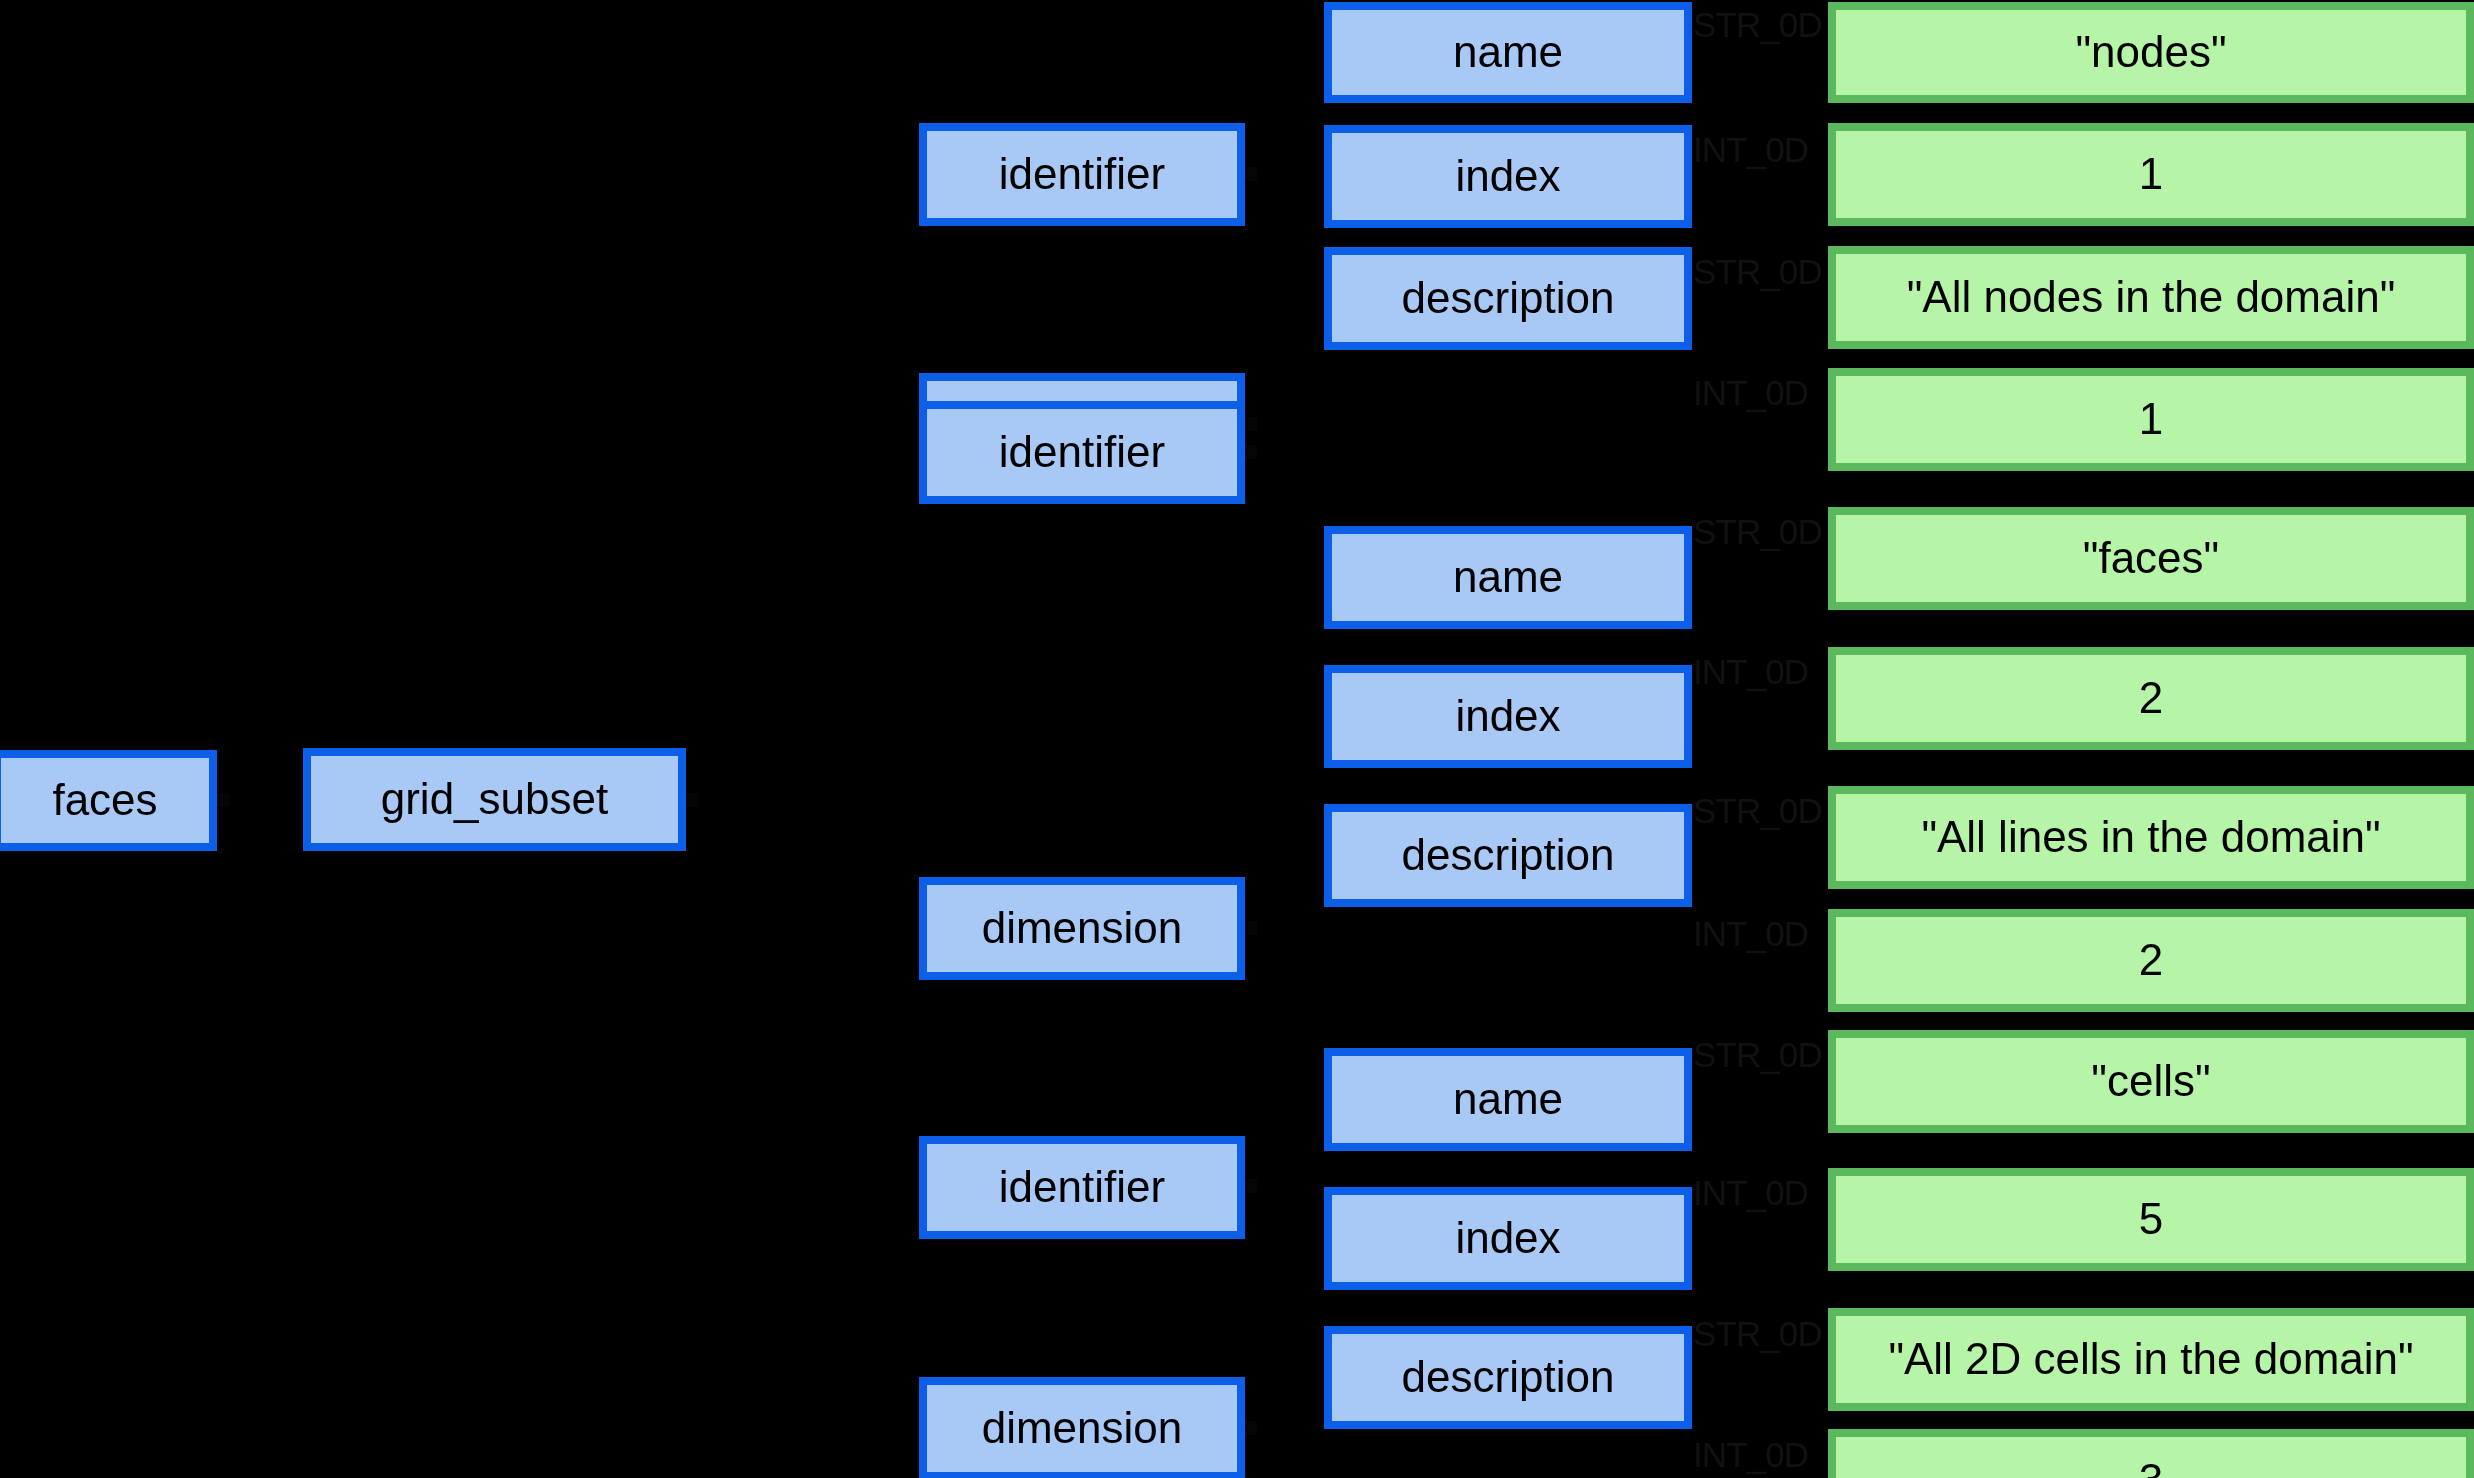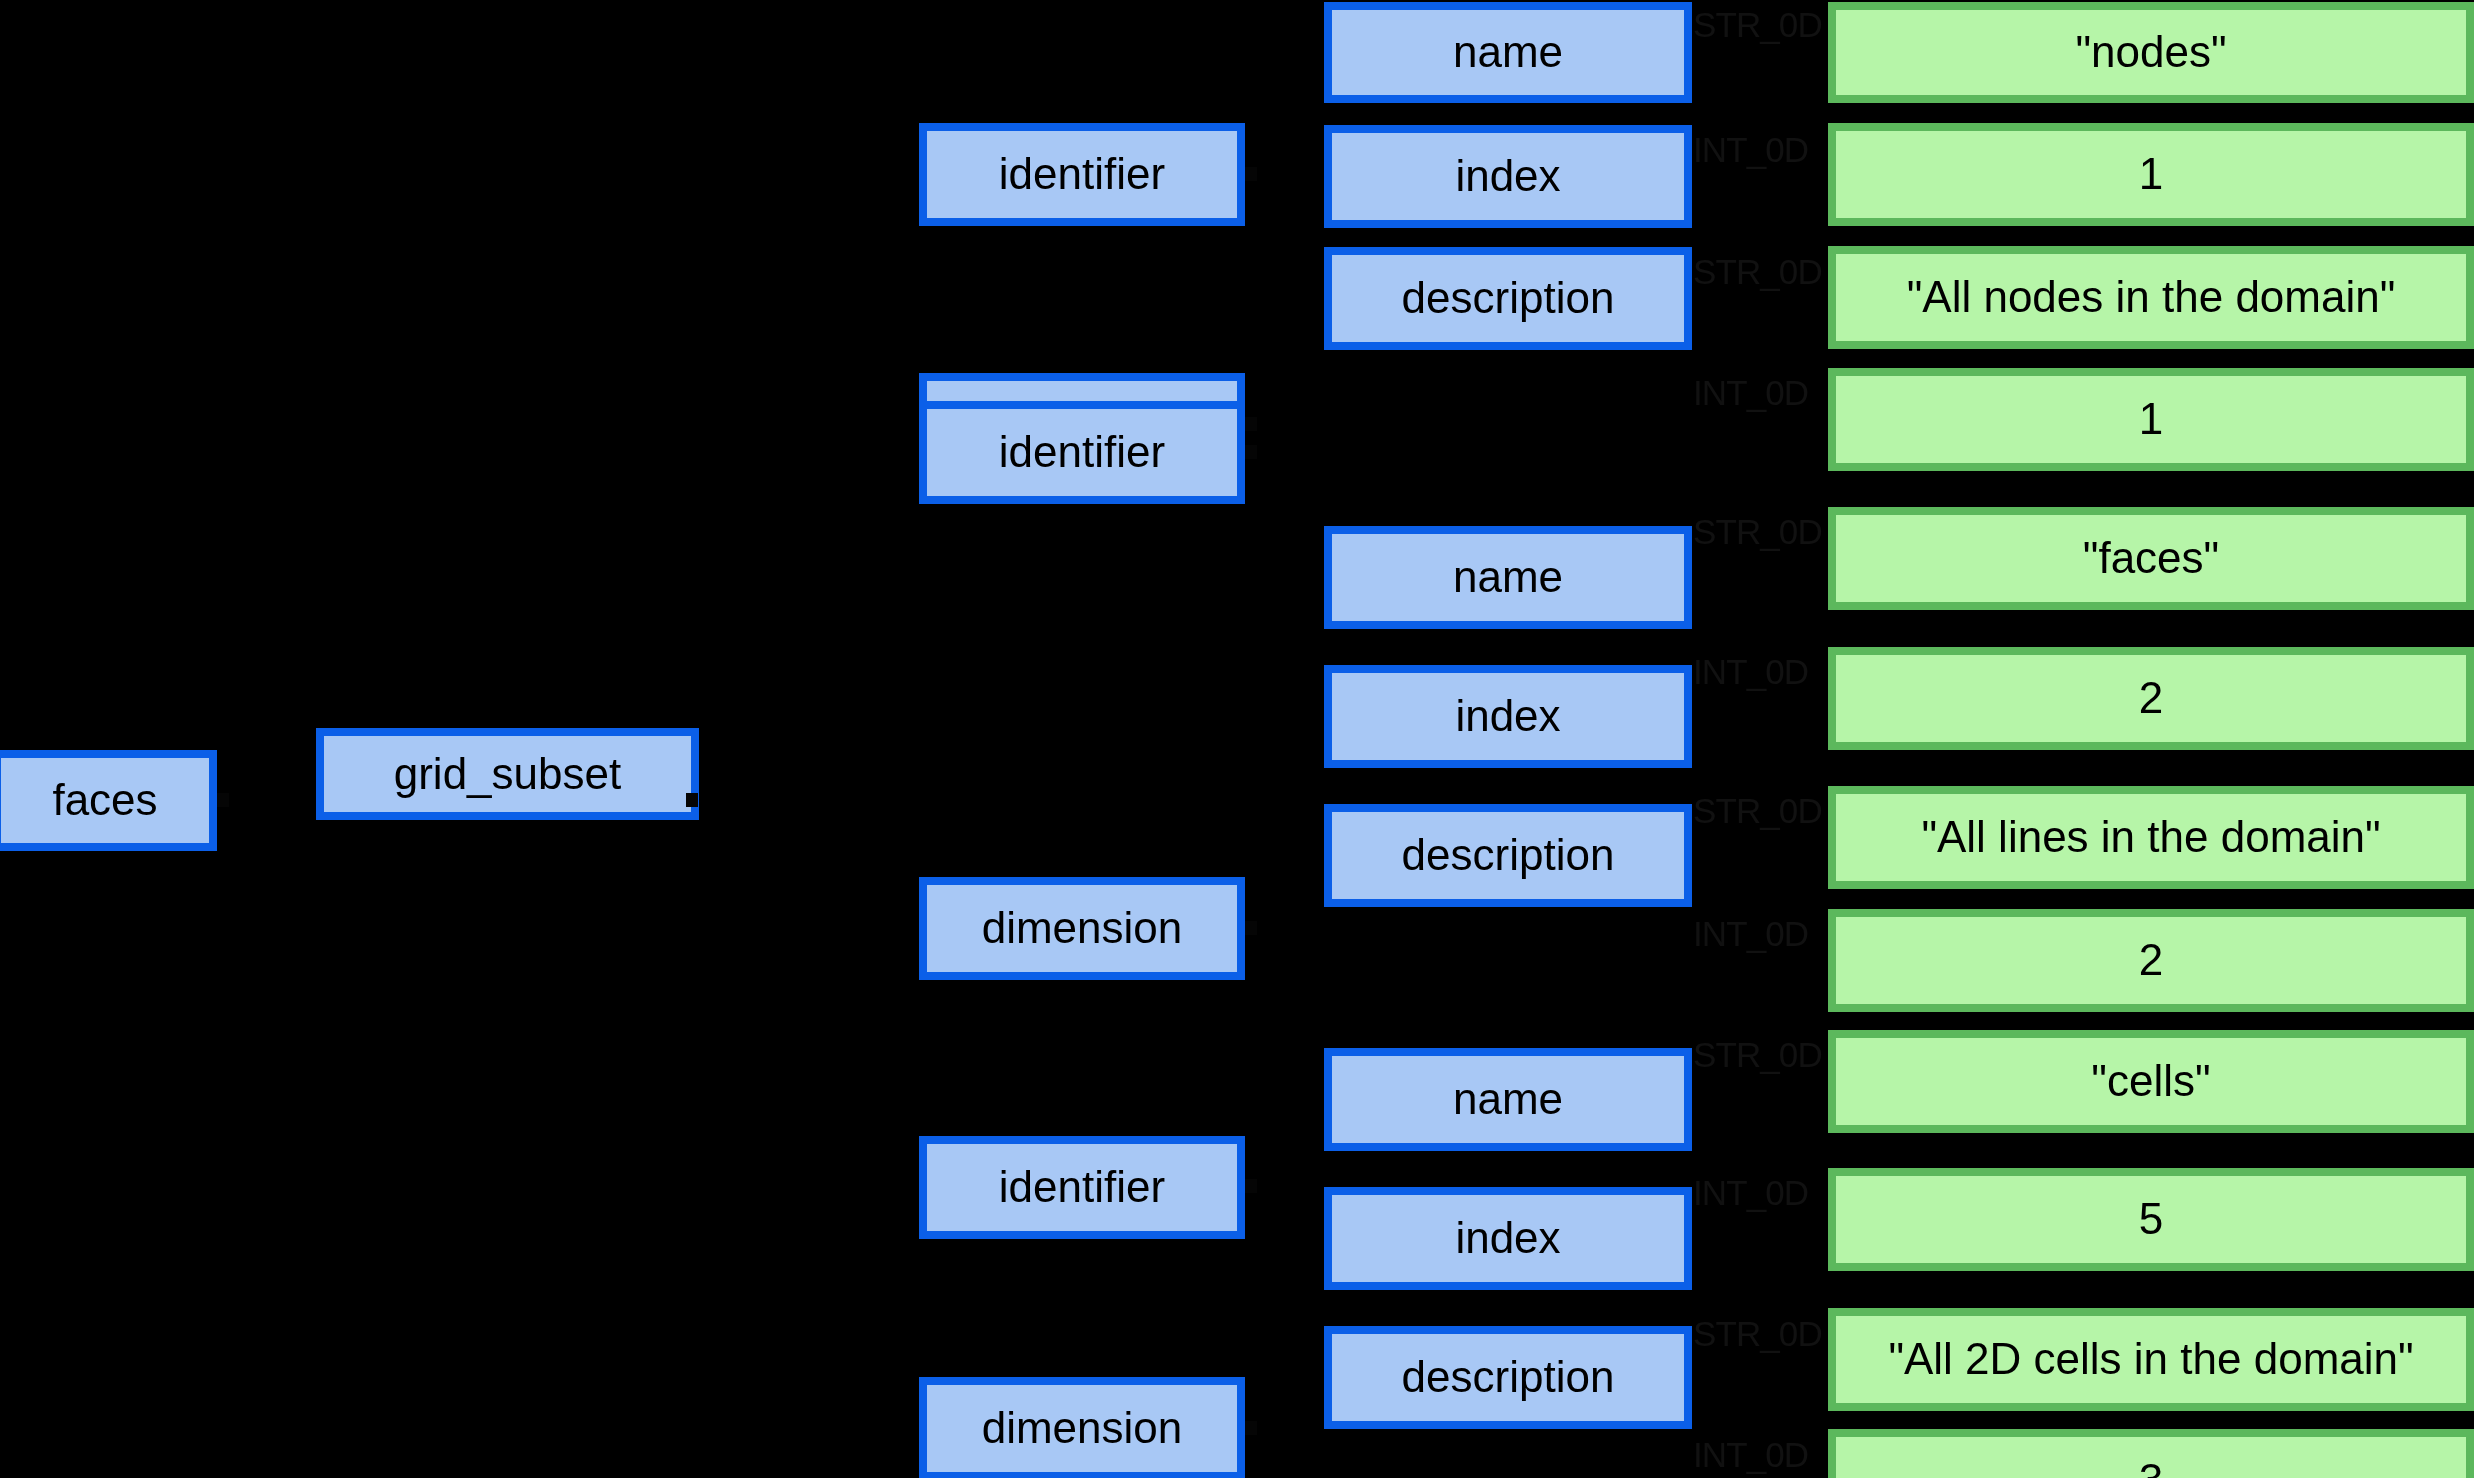--- a/index.html
+++ b/index.html
@@ -63,21 +63,21 @@
 </style>
 </head>
 <body>
 
 <div id="canvas">
 
   <div class="node blue" style="left:-7px; top:750px; width:224px; height:101px;">
     <span>faces</span>
   </div>
 
-  <div class="node blue" style="left:303px; top:728px; width:383px; height:92px;margin-left:13px;">
+  <div class="node blue" style="left:303px; top:748px; width:383px; height:103px;">
     <span>grid_subset</span>
   </div>
 
   <div class="node blue" style="left:919px; top:123px; width:326px; height:103px;">
     <span>identifier</span>
   </div>
 
   <div class="node blue" style="left:919px; top:373px; width:326px; height:103px;">
     <span>dimension</span>
   </div>

